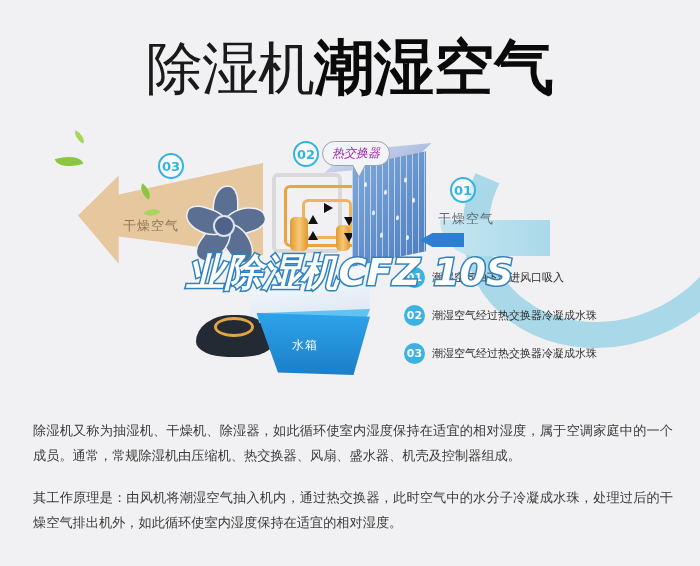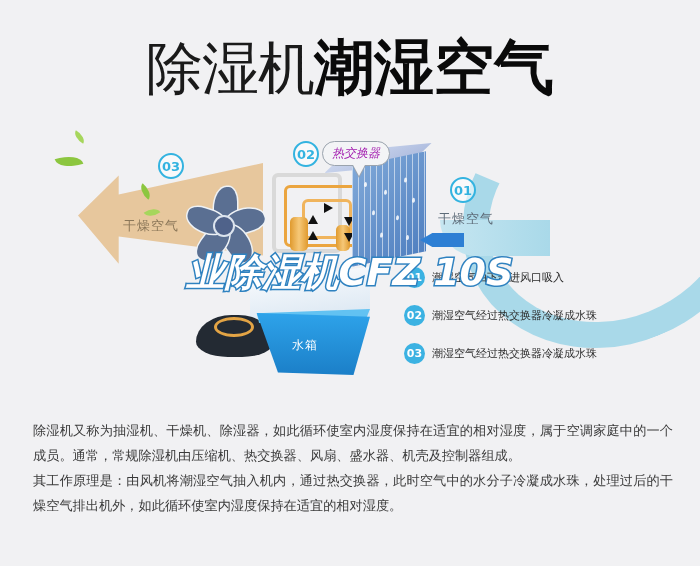--- a/index.html
+++ b/index.html
@@ -331,21 +331,21 @@
     left: 33px; top: 418px;
     width: 640px;
   }
   .desc p {
     font-size: 13.2px;
     line-height: 25px;
     color: #3a3a3a;
     font-family: "DejaVu Sans", sans-serif;
     text-align: justify;
   }
-  .desc p.second { }
+  .desc p.second { margin-top: 17px; }
 </style>
 </head>
 <body>
 
 <div id="page">
 
   <div class="title-area">
     <span class="title-light">除湿机</span><span class="title-bold">潮湿空气</span>
   </div>
 

